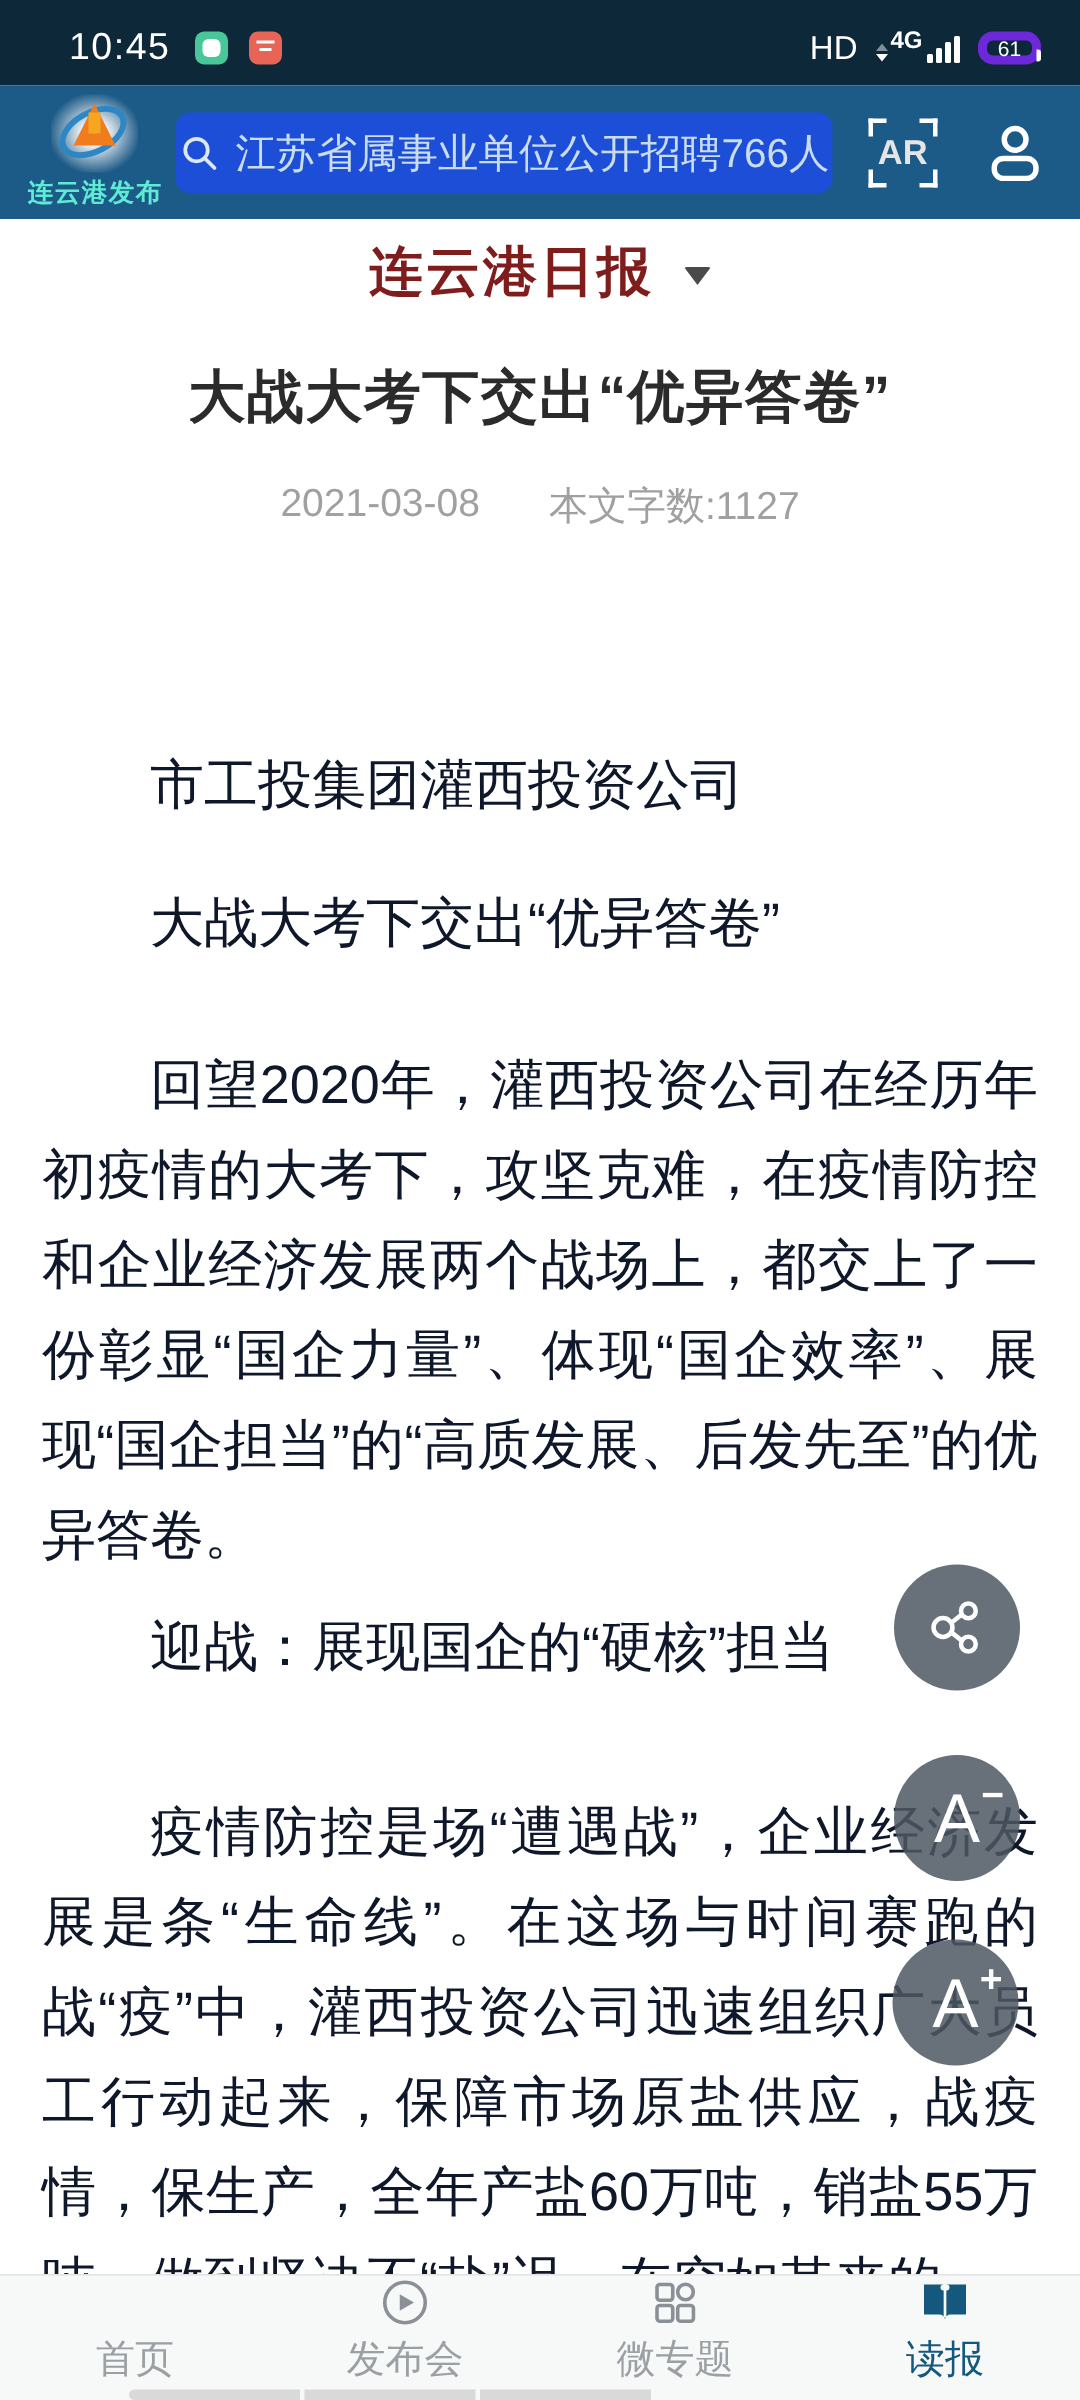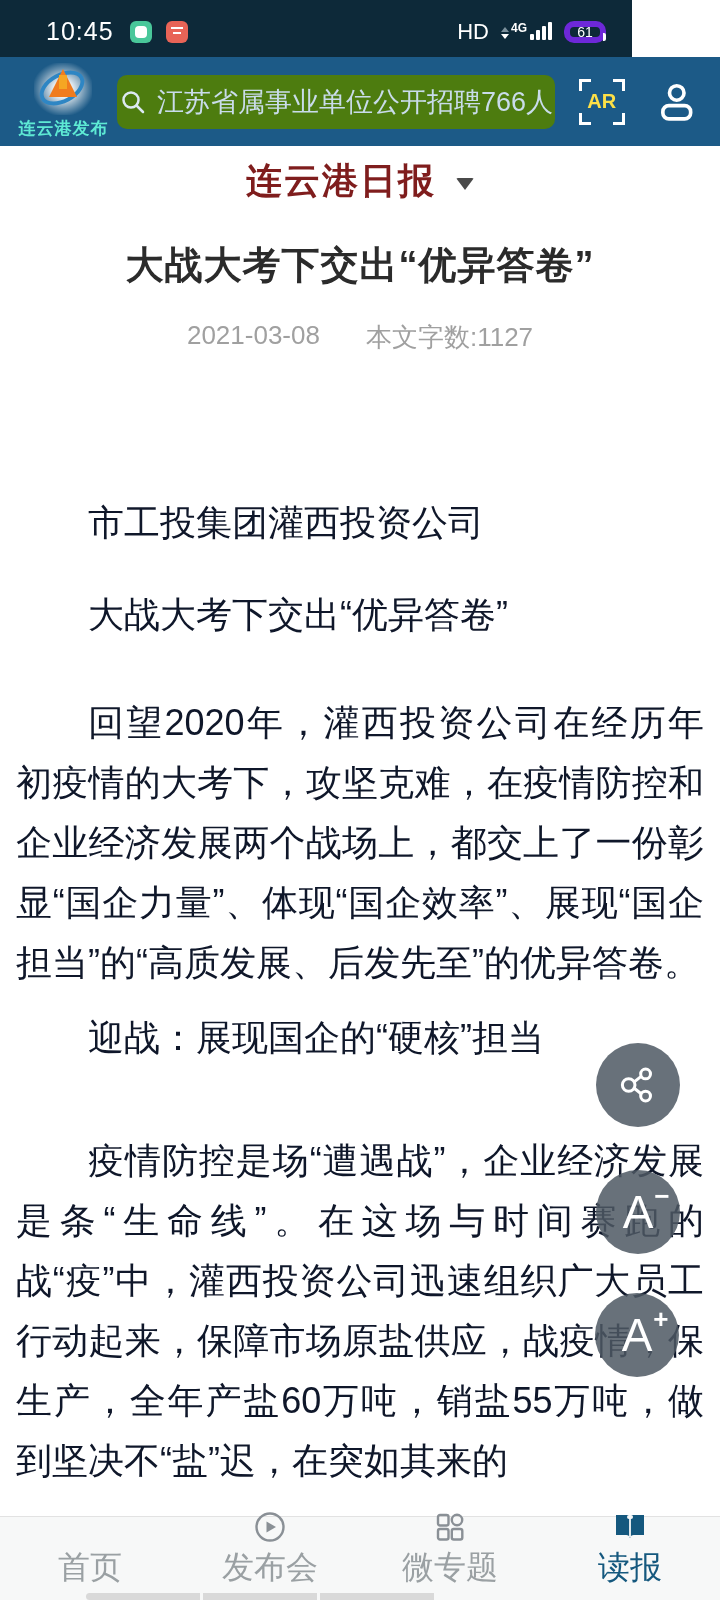--- a/index.html
+++ b/index.html
@@ -5,38 +5,38 @@
   * { margin:0; padding:0; box-sizing:border-box; }
   html,body { width:720px; height:1600px; }
   body {
     font-family:"Liberation Sans","DejaVu Sans",sans-serif;
     background:#ffffff; position:relative; overflow:hidden;
   }
   .phone { position:absolute; inset:0; width:720px; height:1600px; background:#fff; overflow:hidden; }
 
   
   .status-bar {
-    position:absolute; top:0; left:0; width:632px; height:57px;
+    position:absolute; top:0; left:0; width:720px; height:57px;
     background:#0d2939; color:#fff; display:flex; align-items:center;
     padding:6px 26px 0 46px;
   }
   .sb-time { font-size:25px; letter-spacing:1px; }
   .sb-icon { width:22px; height:22px; border-radius:6px; margin-left:16px; position:relative; }
   .sb-icon.screenshot { background:#49c79a; }
   .sb-icon.screenshot::after { content:""; position:absolute; left:5px; top:5px; width:12px; height:12px; background:#fff; border-radius:4px; }
   .sb-icon.calendar { background:#e86457; margin-left:14px; }
   .sb-icon.calendar::before { content:""; position:absolute; left:5px; top:6px; width:12px; height:2px; background:#fff; }
   .sb-icon.calendar::after  { content:""; position:absolute; left:7px; top:11px; width:8px; height:2px; background:#fff; }
   .sb-spacer { flex:1; }
   .sb-hd { font-size:22px; font-weight:400; margin-right:12px; }
   .sb-net { display:flex; align-items:flex-end; margin-right:12px; }
   .sb-updown { display:flex; flex-direction:column; justify-content:center; margin-right:2px; margin-bottom:3px; }
   .arr-up   { width:0; height:0; border-left:4px solid transparent; border-right:4px solid transparent; border-bottom:5px solid #7b909c; margin-bottom:2px; }
   .arr-down { width:0; height:0; border-left:4px solid transparent; border-right:4px solid transparent; border-top:5px solid #ffffff; }
-  .sb-4g { font-size:12px; font-weight:700; margin-right:3px; line-height:1; margin-bottom:8px; }
+  .sb-4g { font-size:16px; font-weight:700; margin-right:3px; line-height:1; margin-bottom:8px; }
   .sb-bars { display:flex; align-items:flex-end; gap:2px; margin-bottom:2px; }
   .sb-bars i { display:block; width:4px; background:#fff; border-radius:1px; }
   .sb-bars i:nth-child(1){height:6px;} .sb-bars i:nth-child(2){height:10px;}
   .sb-bars i:nth-child(3){height:14px;} .sb-bars i:nth-child(4){height:18px;}
   .sb-batt { border:6px solid #6d28d9; border-radius:10px; min-width:42px; height:22px;
              display:flex; align-items:center; justify-content:center; font-size:14px;
              padding:0 6px; position:relative; }
   .sb-batt::after { content:""; position:absolute; right:-6px; top:6px; width:3px; height:8px; background:#fff; border-radius:0 2px 2px 0; }
 
   
@@ -49,42 +49,42 @@
     background:radial-gradient(ellipse at center, rgba(255,255,255,0.95) 20%, rgba(255,255,255,0.25) 60%, rgba(255,255,255,0) 75%);
     border-radius:10px; }
   .logo-ring { position:absolute; left:4px; top:10px; width:48px; height:30px;
     border:4px solid #2e86c4; border-radius:50%; transform:rotate(-28deg); }
   .logo-flame { position:absolute; left:15px; top:6px; width:0; height:0;
     border-left:14px solid transparent; border-right:14px solid transparent;
     border-bottom:28px solid #f07c1e; }
   .logo-flame::after { content:""; position:absolute; left:-4px; top:6px; width:8px; height:14px; background:#f5a623; }
   .logo-text { font-size:17px; font-weight:700; color:#5eead4; margin-top:2px; letter-spacing:1px; white-space:nowrap; }
 
-  .search-bar { flex:1; height:54px; background:#4d7c0f; border-radius:10px;
+  .search-bar { flex:1; height:54px; background:#1d4ed8; border-radius:10px;
     display:flex; align-items:center; padding:0 2px; margin-right:24px; }
   .search-placeholder { color:#c9dcea; font-size:27px; margin-left:10px; white-space:nowrap; overflow:hidden; }
 
   .ar-button { width:46px; height:46px; position:relative; display:flex; align-items:center; justify-content:center; margin-right:30px; }
-  .ar-text { color:#fde047; font-size:20px; font-weight:700; letter-spacing:0; }
+  .ar-text { color:#e5e5e5; font-size:23px; font-weight:700; letter-spacing:0; }
   .ar-corner { position:absolute; width:12px; height:12px; border-color:#fff; border-style:solid; }
   .ar-tl { top:0; left:0; border-width:3px 0 0 3px; }
   .ar-tr { top:0; right:0; border-width:3px 3px 0 0; }
   .ar-bl { bottom:0; left:0; border-width:0 0 3px 3px; }
   .ar-br { bottom:0; right:0; border-width:0 3px 3px 0; }
 
   
   .content { position:absolute; top:146px; left:0; width:720px; height:1370px; background:#fff; overflow:hidden; }
   .masthead { height:70px; display:flex; align-items:center; justify-content:center; }
   .masthead-title { font-family:"Liberation Serif","DejaVu Serif",serif; font-weight:700;
     font-size:36px; color:#7f1d1d; letter-spacing:2px; }
   .masthead-caret { width:0; height:0; margin-left:20px; margin-top:6px;
     border-left:9px solid transparent; border-right:9px solid transparent; border-top:12px solid #4a4a4a;
     border-radius:2px; }
 
-  .article { padding:0 16px; }
+  .article { padding:0 28px; }
   .article-title { margin-top:26px; text-align:center; font-size:38px; line-height:46px;
     font-weight:700; color:#2b2b2b; letter-spacing:1px; }
   .article-meta { margin-top:32px; display:flex; justify-content:center; gap:46px;
     color:#a0a0a0; font-size:26px; }
 
   .article-body { margin-top:138px; }
   .article-body p { font-size:36px; line-height:60px; color:#0f172a;
     text-align:justify; text-indent:2em; margin:0 0 32px 0; }
   .article-body p.para-long { margin-top:48px; margin-bottom:15px; }
   .article-body p.para-subhead { margin-top:0; margin-bottom:63px; }
@@ -96,21 +96,21 @@
   .fab-minus { left:596px; top:1170px; }
   .fab-plus  { left:595px; top:1293px; }
   .fab-a { color:#fff; font-size:46px; line-height:1; font-weight:400; position:relative; }
   .fab-sign { position:absolute; top:-6px; right:-16px; font-size:26px; font-weight:700; }
 
   
   .bottom-nav { position:absolute; left:0; bottom:0; width:720px; height:84px;
     background:#f7f8f8; border-top:1px solid #e2e2e2; display:flex; }
   .nav-item { flex:1; display:flex; flex-direction:column; align-items:center; justify-content:flex-end; padding-bottom:10px; }
   .nav-icon { height:36px; display:flex; align-items:center; justify-content:center; margin-bottom:2px; }
-  .nav-label { font-size:32px; color:#9aa0a3; }
+  .nav-label { font-size:26px; color:#9aa0a3; }
   .nav-item.active .nav-label { color:#15587e; }
 
   .bottom-strips { position:absolute; left:86px; bottom:0; display:flex; gap:3px; }
   .bottom-strips i { display:block; width:114px; height:7px; background:#d9d9d9; }
   .bottom-strips i:first-child { border-radius:4px 0 0 4px; }
 
   svg { display:block; }
 </style>
 </head>
 <body>

